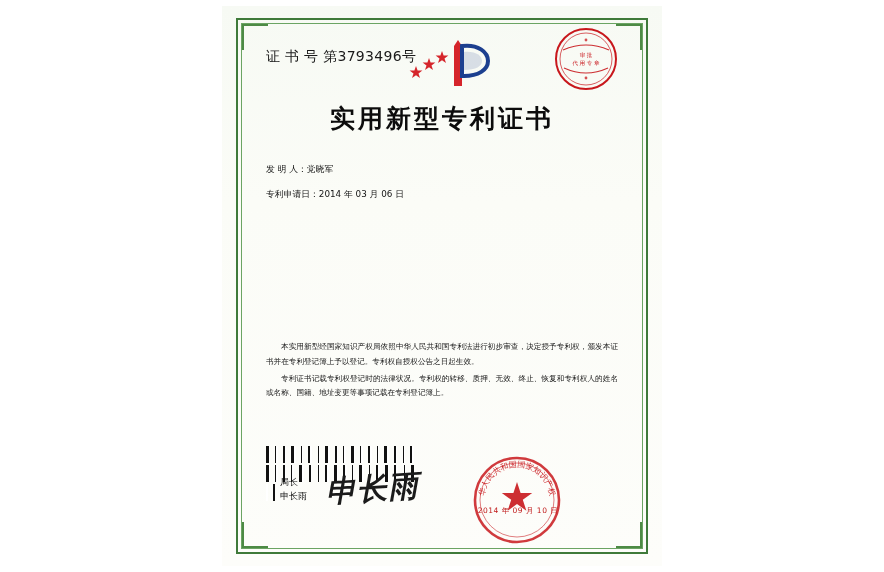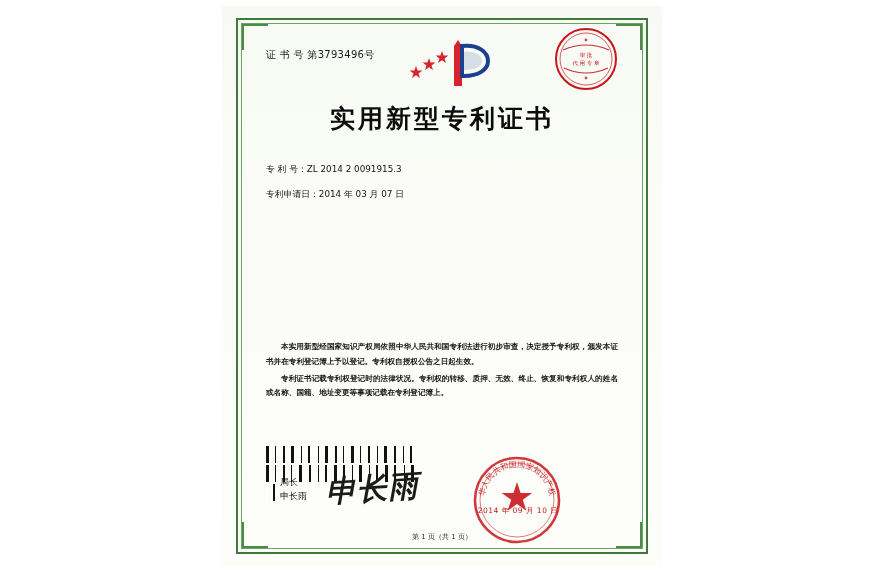--- a/index.html
+++ b/index.html
@@ -61,21 +61,21 @@
   .corner.tl { left: 20px; top: 18px; border-right: none; border-bottom: none; }
   .corner.tr { right: 20px; top: 18px; border-left: none; border-bottom: none; }
   .corner.bl { left: 20px; bottom: 18px; border-right: none; border-top: none; }
   .corner.br { right: 20px; bottom: 18px; border-left: none; border-top: none; }
 
   
   .cert-no {
     position: absolute;
     left: 44px;
     top: 42px;
-    font-size: 10px;
+    font-size: 14px;
     color: #1a1a1a;
     letter-spacing: 0.3px;
     white-space: nowrap;
   }
   .emblem {
     position: absolute;
     left: 186px;
     top: 30px;
     width: 90px;
     height: 56px;
@@ -128,21 +128,20 @@
   
   .body-text {
     position: absolute;
     left: 44px;
     top: 334px;
     width: 352px;
     font-size: 7.6px;
     line-height: 1.95;
     color: #171717;
     text-align: justify;
-    font-weight: bold;
   }
   .body-text p {
     margin: 0 0 2px 0;
     text-indent: 15px;
   }
 
   
   .barcode {
     position: absolute;
     left: 44px;
@@ -258,24 +257,24 @@
             <circle cx="33" cy="14" r="1.4"></circle>
             <circle cx="33" cy="52" r="1.4"></circle>
           </g>
         </svg>
       </div>
 
       <div class="title">实用新型专利证书</div>
 
       <div class="fields">
         <div class="field-row">
-          <span class="field-label">专  利  号：</span><span class="field-value">ZL 2014 2 0091915.3</span>
+          <span class="field-label">发  明  人：</span><span class="field-value">党晓军</span>
         </div>
         <div class="field-row">
-          <span class="field-label">专利申请日：</span><span class="field-value">2014 年 03 月 07 日</span>
+          <span class="field-label">专利申请日：</span><span class="field-value">2014 年 03 月 06 日</span>
         </div>
       </div>
 
       <div class="body-text">
         <p>本实用新型经国家知识产权局依照中华人民共和国专利法进行初步审查，决定授予专利权，颁发本证书并在专利登记簿上予以登记。专利权自授权公告之日起生效。</p>
         <p>专利证书记载专利权登记时的法律状况。专利权的转移、质押、无效、终止、恢复和专利权人的姓名或名称、国籍、地址变更等事项记载在专利登记簿上。</p>
       </div>
 
       <div class="barcode">
         <span style="width:3px"></span><span style="width:1px;background:#fff"></span>
@@ -332,17 +331,16 @@
             <polygon points="46,28 49.6,39 61.2,39 51.8,45.8 55.4,56.8 46,50 36.6,56.8 40.2,45.8 30.8,39 42.4,39"></polygon>
           </g>
           <path id="sealArc" d="M 13 46 A 33 33 0 0 1 79 46" fill="none"></path>
           <text fill="#c8171c" font-size="8" font-family="DejaVu Sans, sans-serif" opacity="0.92">
             <textPath href="#sealArc" startOffset="50%" text-anchor="middle">中华人民共和国国家知识产权局</textPath>
           </text>
         </svg>
       </div>
       <div class="seal-date">2014 年 09 月 10 日</div>
 
-      <div class="page-foot">第 1 页（共 1 页）</div>
 
     </div>
   </div>
 </div>
 
 </body></html>

